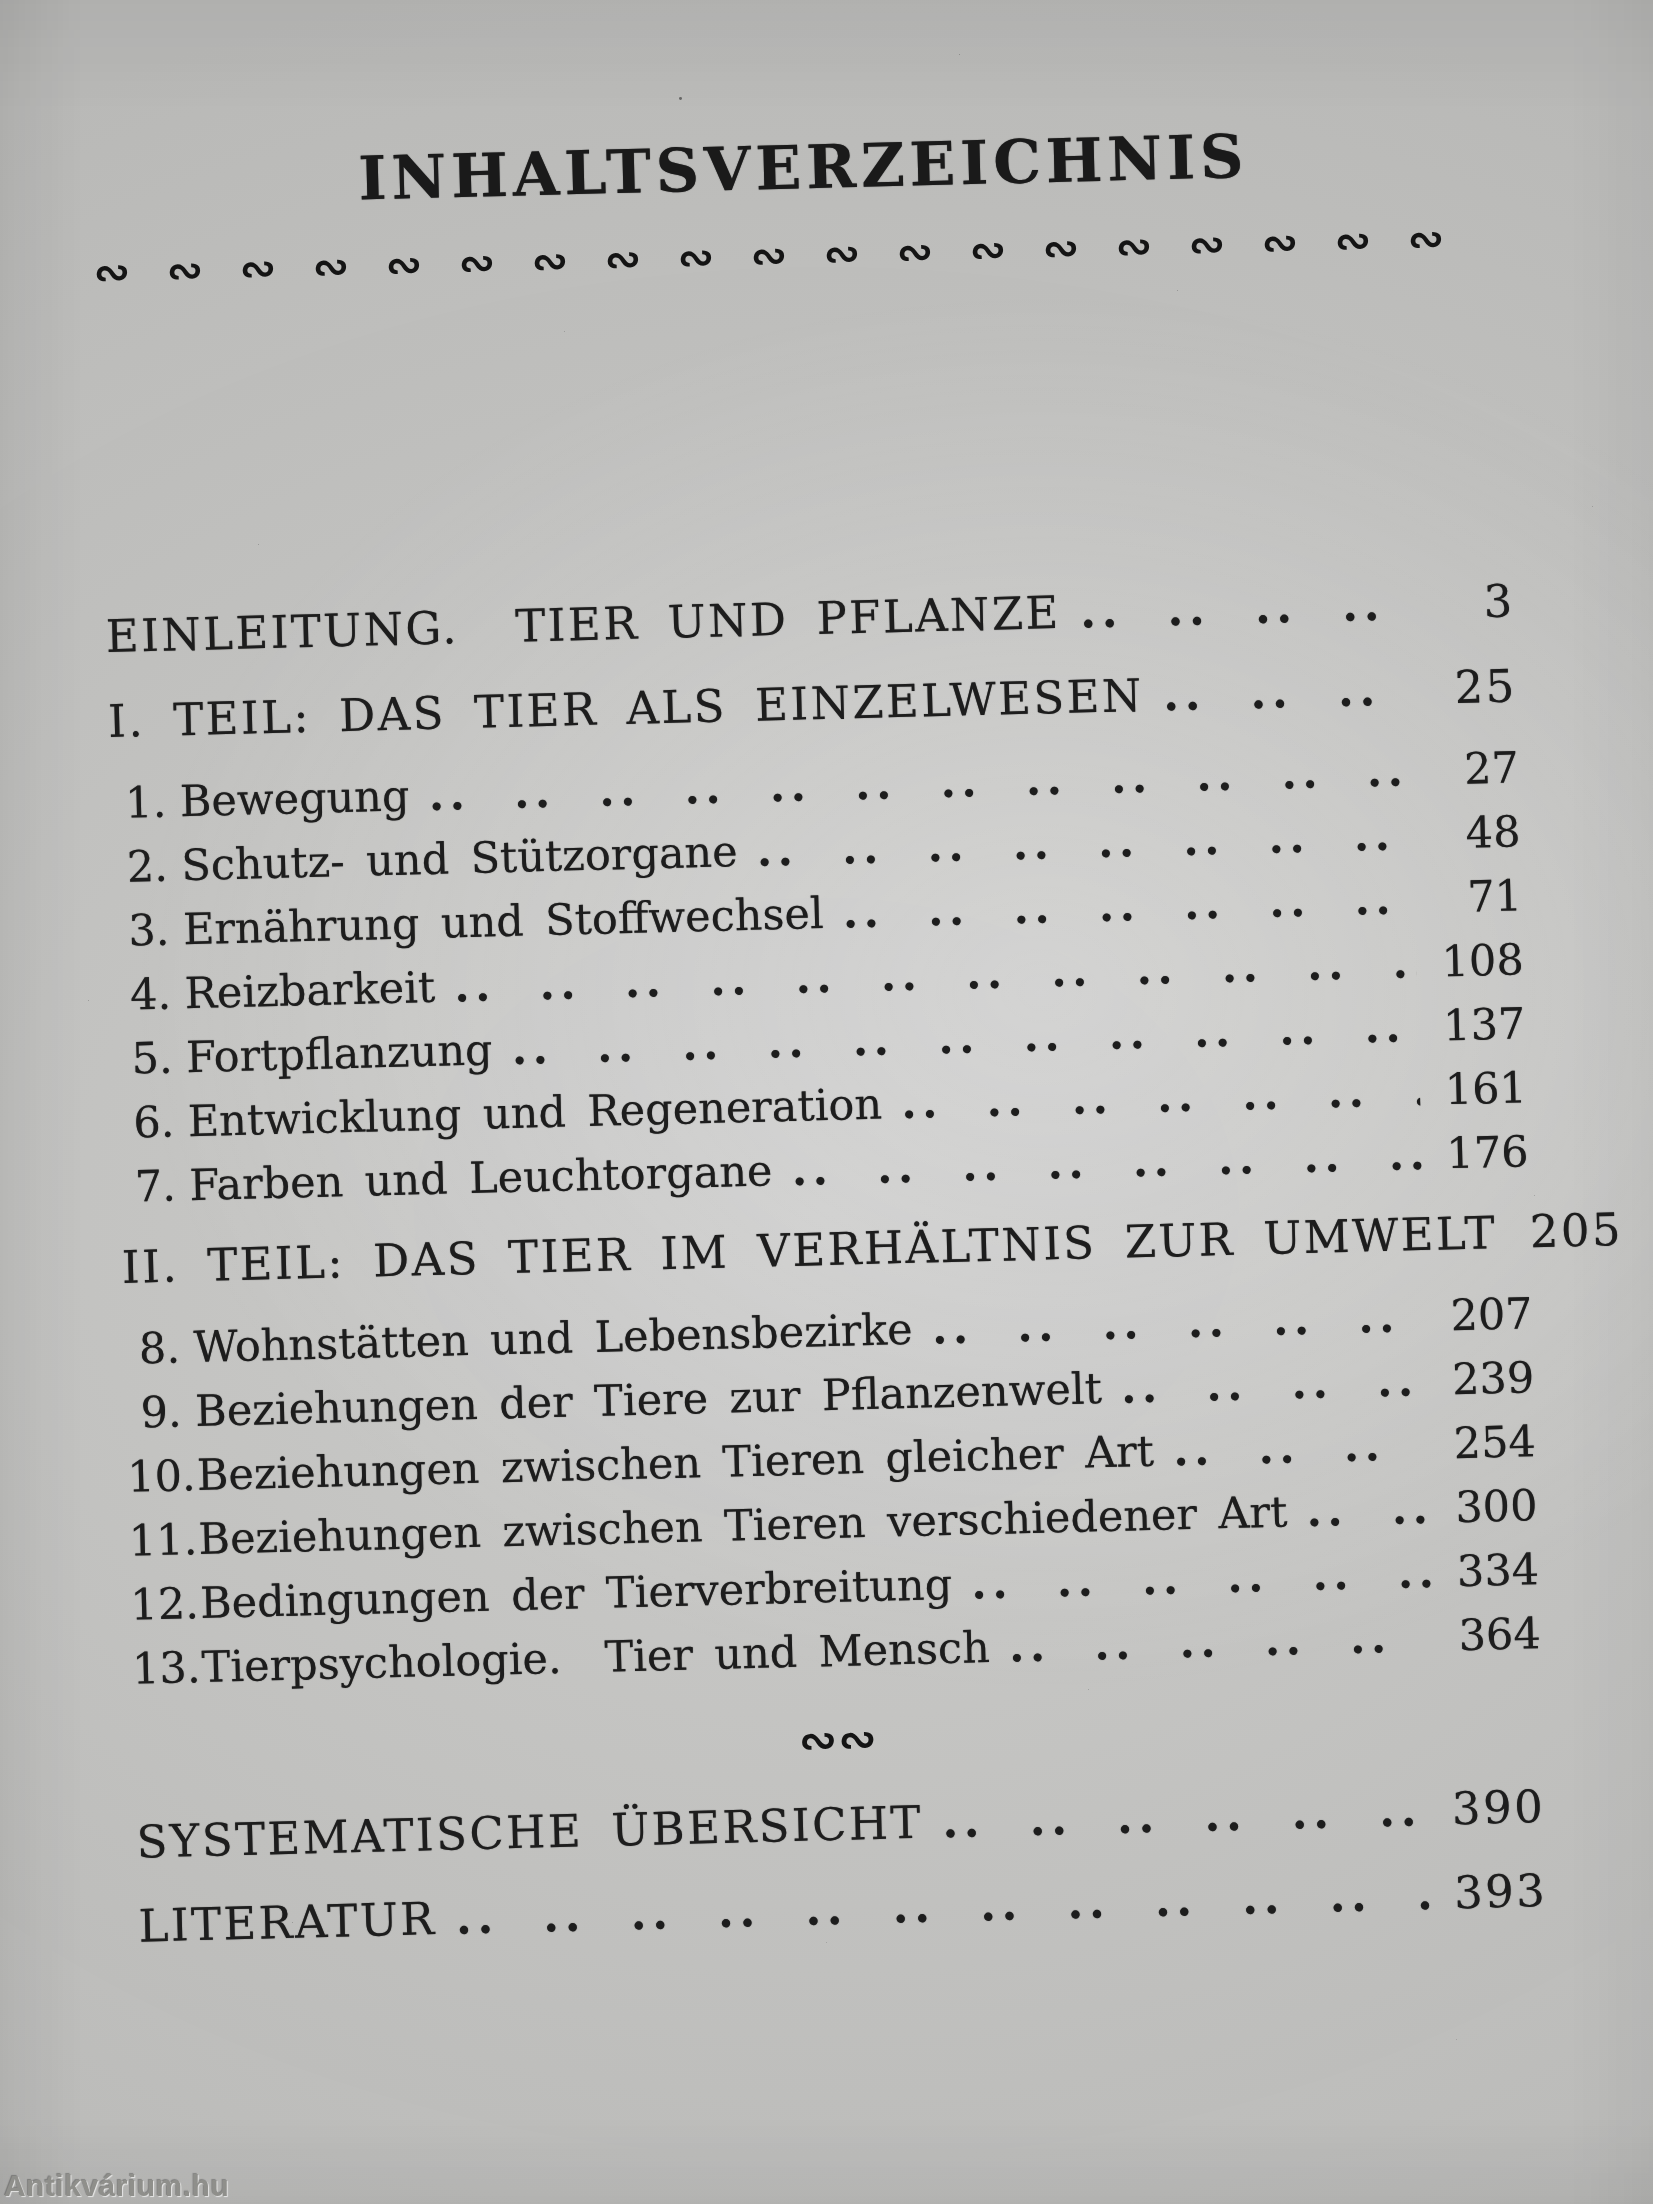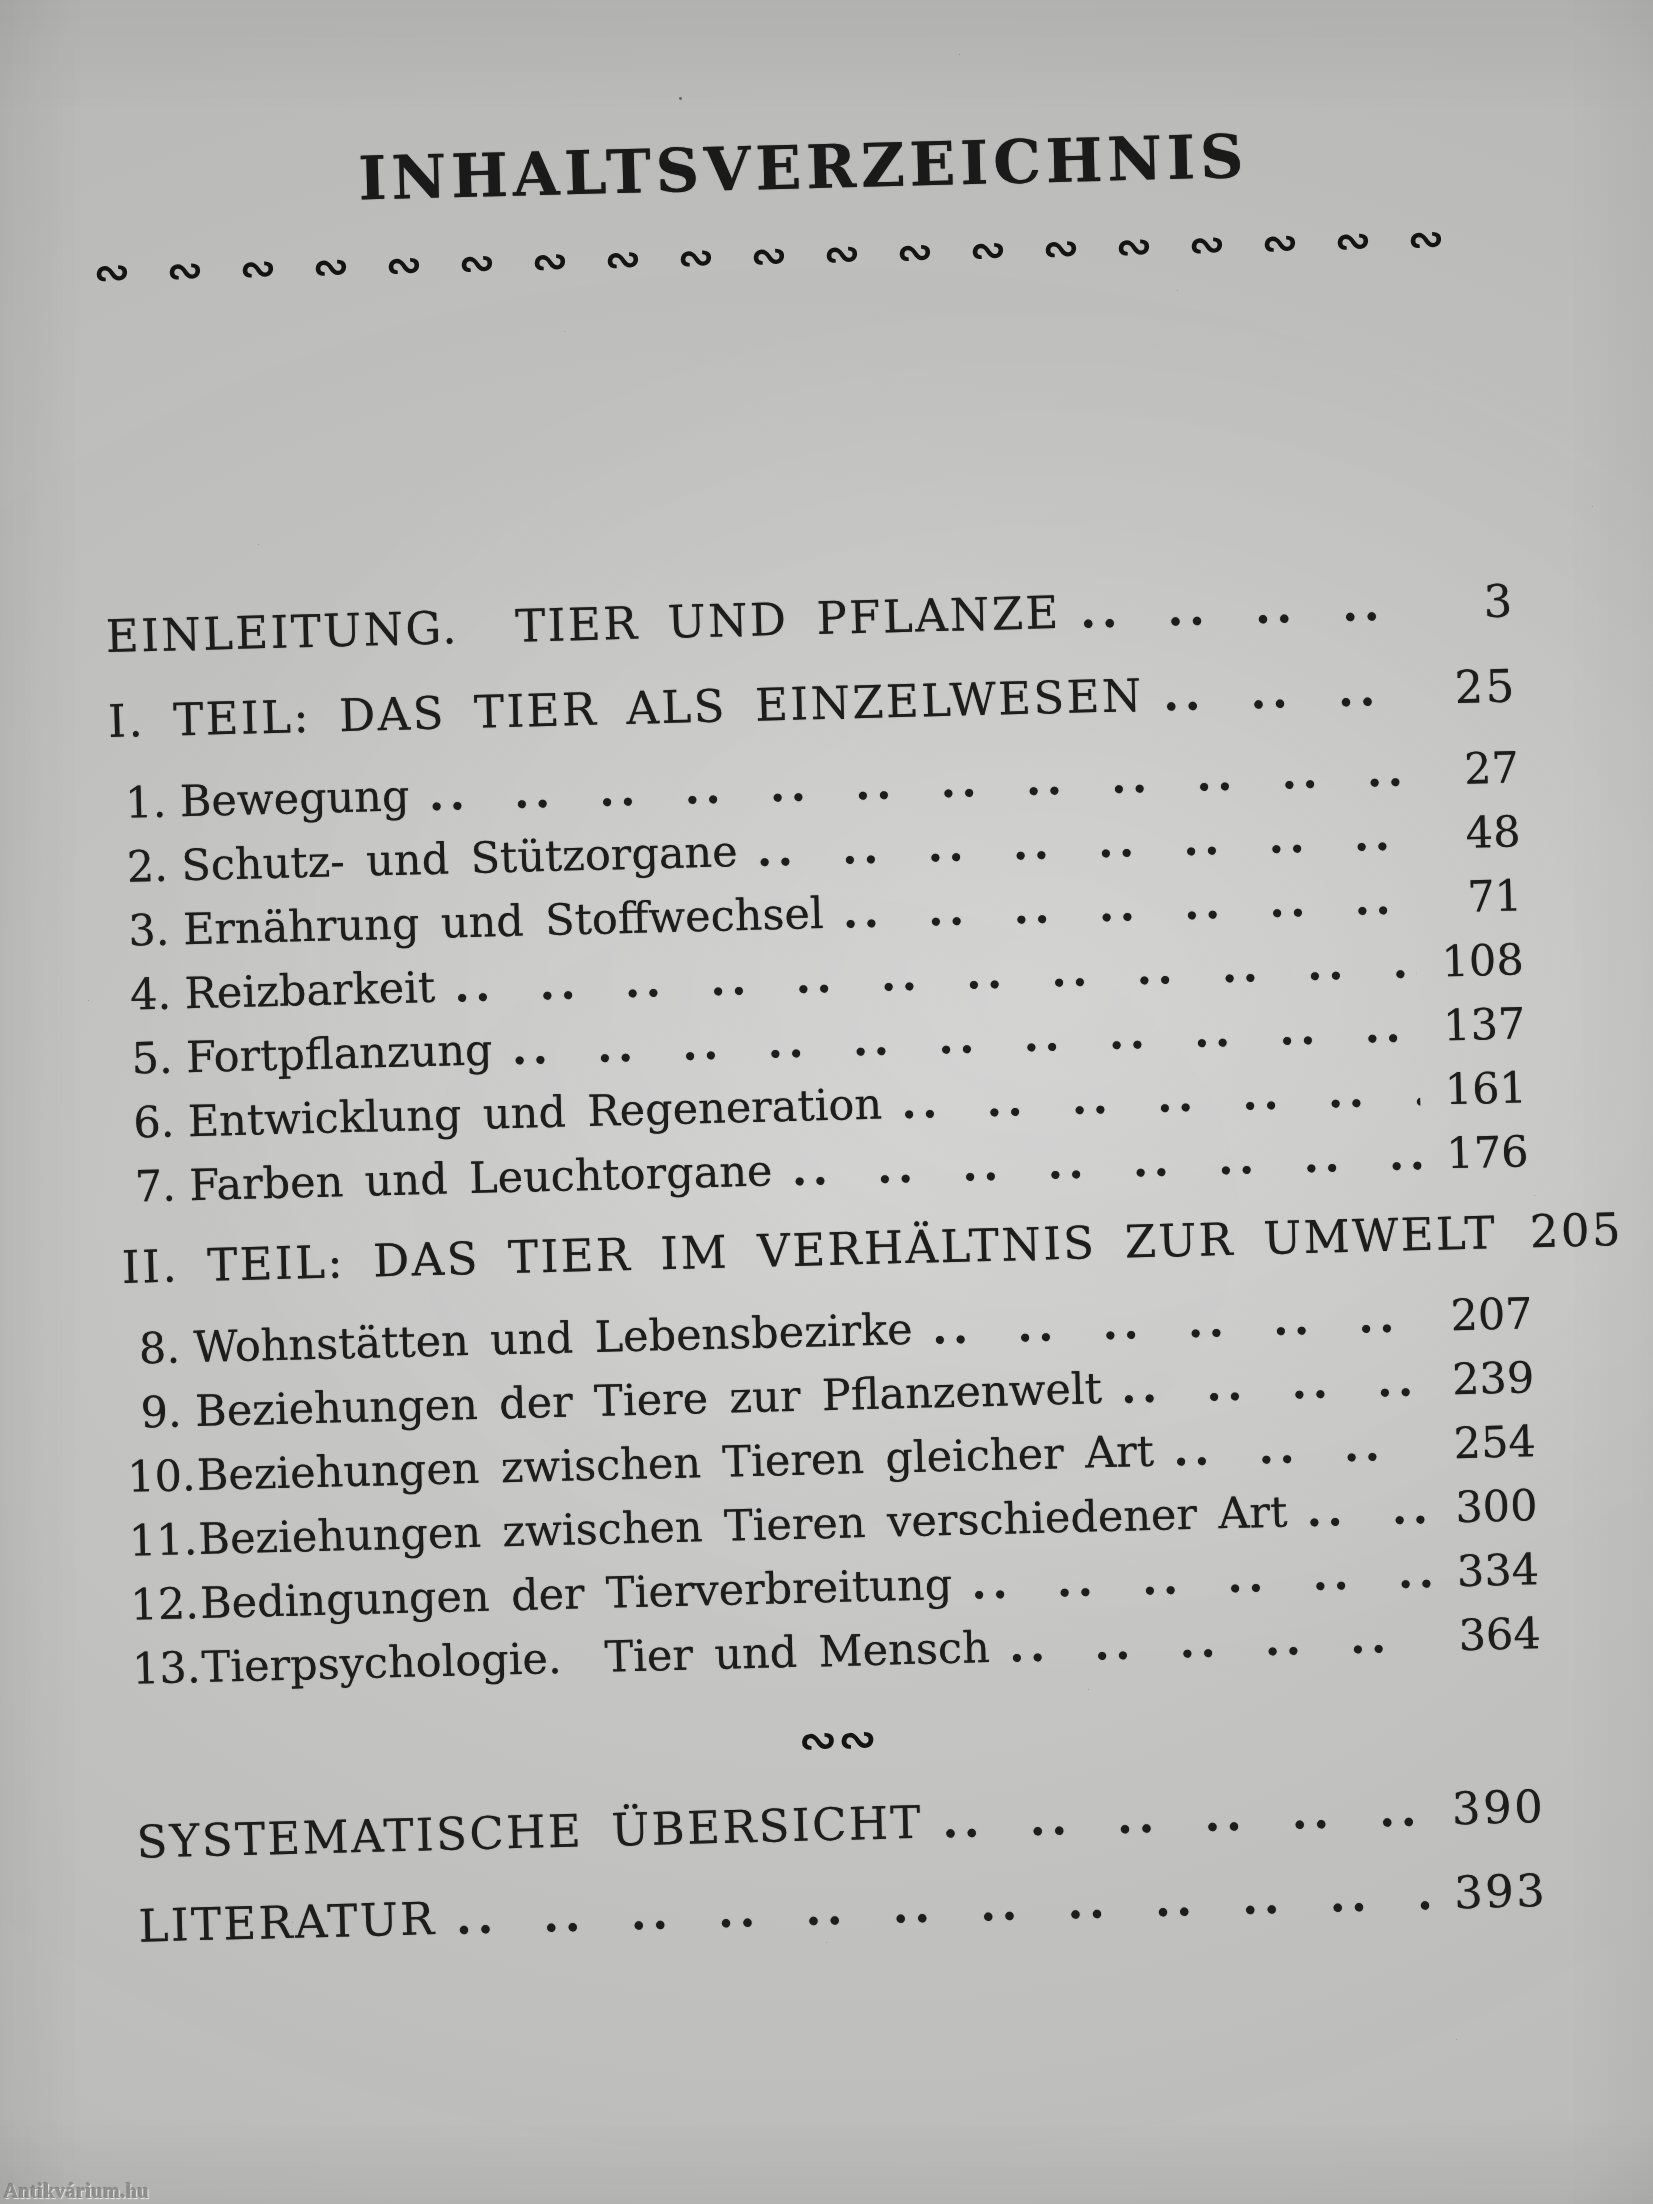--- a/index.html
+++ b/index.html
@@ -151,22 +151,22 @@
     font-size: 45px;
     font-weight: 700;
     letter-spacing: 1.9px;
     color: #141414;
   }
 
   .watermark {
     position: absolute;
     left: 3.9px;
     bottom: 1.9px;
-    font-family: Liberation Serif, serif;
-    font-size: 20px;
+    font-family: Liberation Sans, sans-serif;
+    font-size: 30px;
     font-weight: 700;
     color: #8f8f8b;
     text-shadow: 1px 1px 1px rgba(255,255,255,0.7), -1px -1px 1px rgba(0,0,0,0.28);
     letter-spacing: 0.5px;
   }
 </style>
 </head>
 <body>
 
 <div class="speckles"></div>

